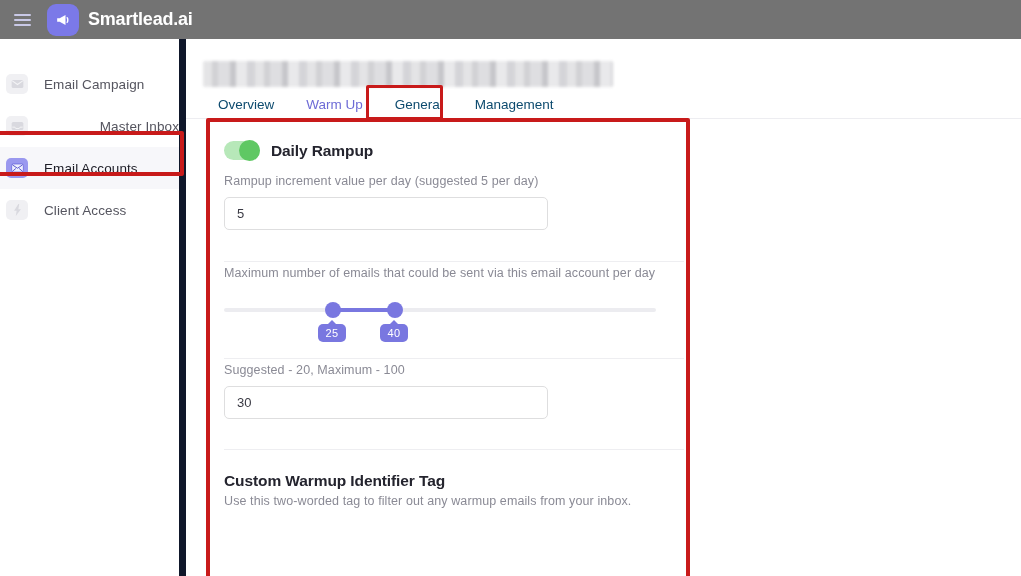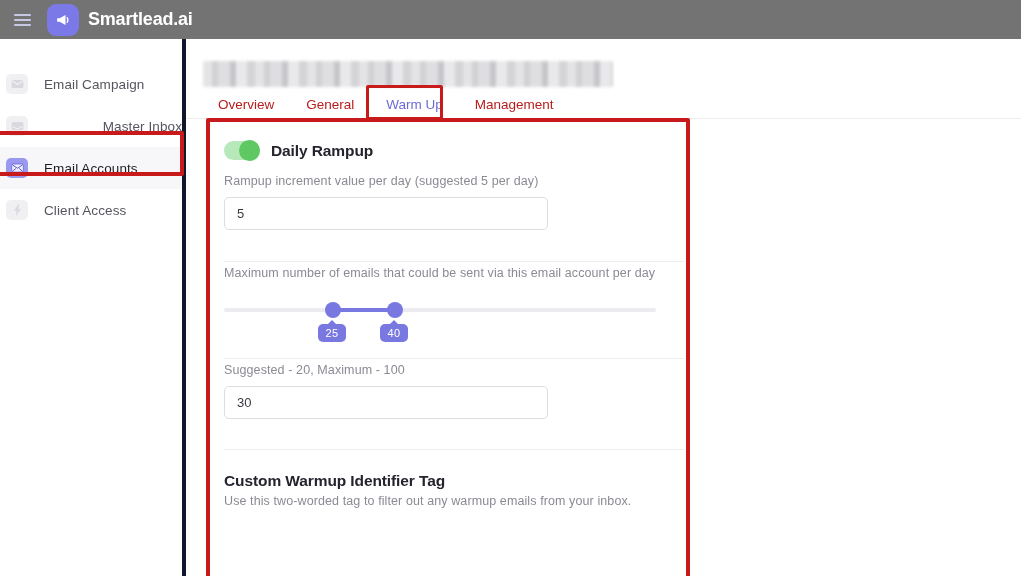--- a/index.html
+++ b/index.html
@@ -68,21 +68,21 @@
     font-weight: bold;
     letter-spacing: -0.2px;
   }
 
   
   .sidebar {
     position: absolute;
     left: 0; top: 39px;
     width: 186px; height: 537px;
     background: #ffffff;
-    border-right: 4px solid #0f172a;
+    border-right: 7px solid #0f172a;
     padding-top: 14px;
   }
   .nav-item {
     position: relative;
     height: 42px;
     display: flex;
     align-items: center;
     padding-left: 3px;
     cursor: pointer;
   }
@@ -144,21 +144,21 @@
 
   .tabs {
     position: absolute;
     left: 16px; top: 52px;
     display: flex;
     align-items: flex-end;
     gap: 0;
   }
   .tab {
     font-size: 13.5px;
-    color: #b91c1c;
+    color: #0c4a6e;
     padding: 6px 16px 9px 16px;
     cursor: pointer;
     white-space: nowrap;
   }
   .tab.active { color: #6d6bd6; }
 
   .divider-top {
     position: absolute;
     left: 0; top: 79px;
     width: 835px; height: 1px;
@@ -371,25 +371,25 @@
   </div>
 
   <div class="main">
 
     <div class="redacted-title"></div>
 
     <div class="tabs">
       <div class="tab">
         <span>Overview</span>
       </div>
+      <div class="tab active">
+        <span>Warm Up</span>
+      </div>
       <div class="tab">
         <span>General</span>
-      </div>
-      <div class="tab active">
-        <span>Warm Up</span>
       </div>
       <div class="tab">
         <span>Management</span>
       </div>
     </div>
 
     <div class="divider-top"></div>
 
     <div class="panel">
 

